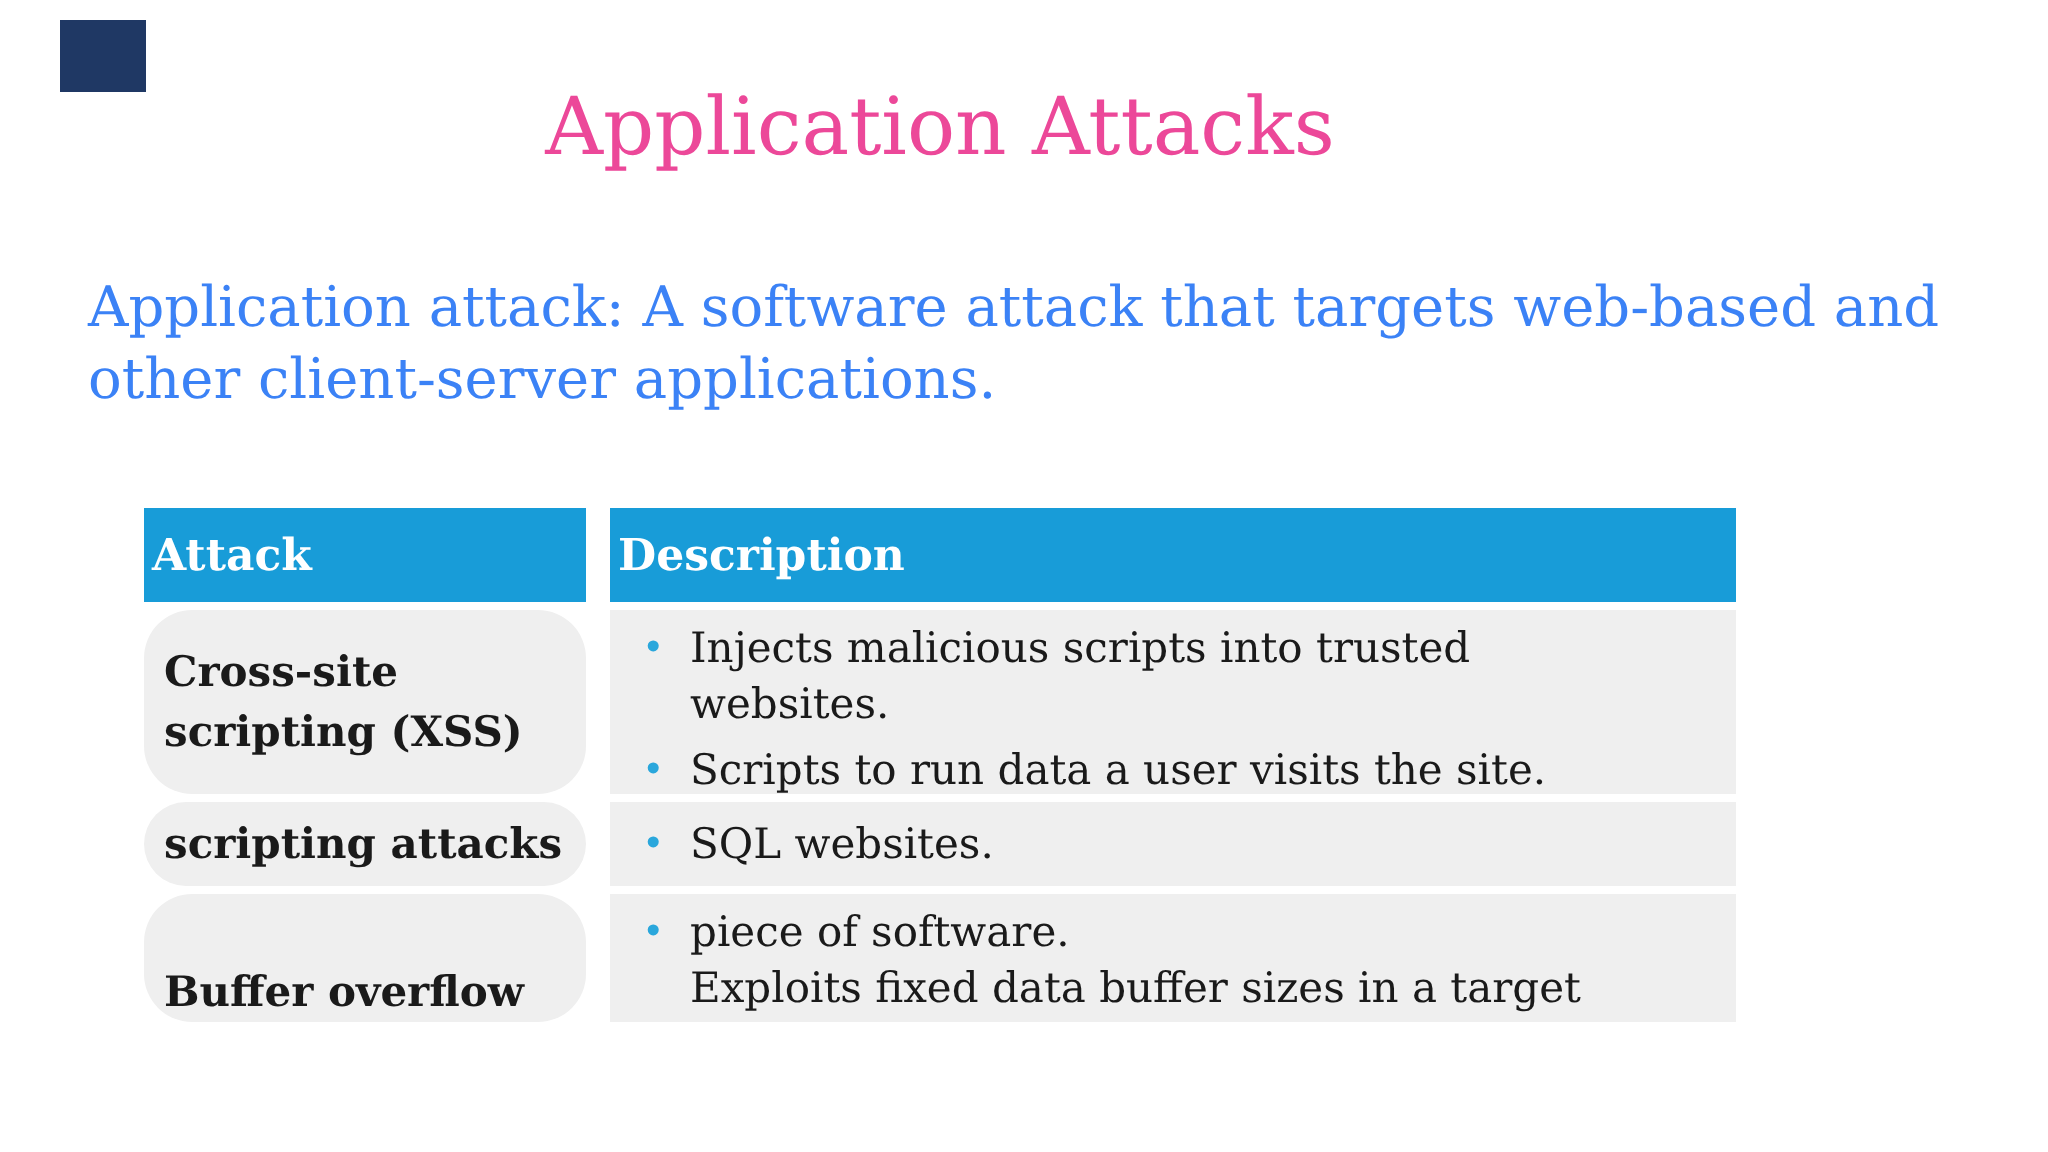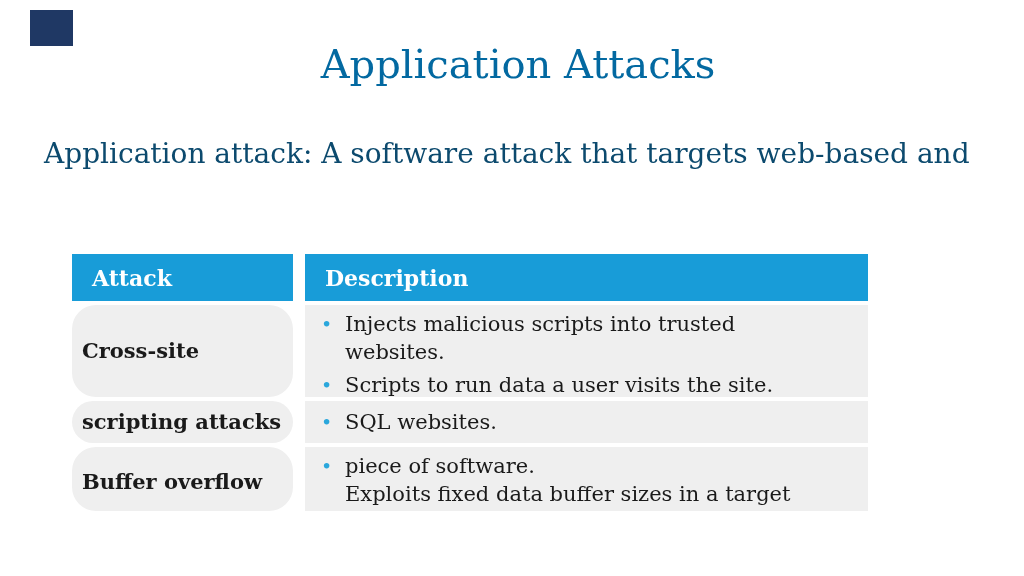--- a/index.html
+++ b/index.html
@@ -16,30 +16,29 @@
     width: 43px; height: 36px;
     background: #1F3864;
   }
   .page-title {
     position: absolute;
     left: 0; top: 40px;
     width: 940px;
     text-align: center;
     font-size: 40px;
     line-height: 48px;
-    color: #0369a1;
+    color: #ec4899;
     white-space: nowrap;
-    margin-left: 48px;
   }
   .intro {
     position: absolute;
     left: 44px; top: 136px;
     font-size: 28px;
     line-height: 36px;
-    color: #0c4a6e;
+    color: #3b82f6;
   }
   .intro-line { white-space: nowrap; }
 
   .attack-table {
     position: absolute;
     left: 72px; top: 254px;
     width: 796px;
     display: grid;
     grid-template-columns: 221px 563px;
     grid-template-rows: 47px 92px 42px 64px;
@@ -48,33 +47,33 @@
     font-size: 21px;
     color: #1a1a1a;
   }
   .th {
     background: #189CD8;
     color: #FFFFFF;
     font-weight: bold;
     font-size: 22px;
     display: flex;
     align-items: center;
-    padding-left: 20px;
+    padding-left: 4px;
   }
   .cell { background: #EFEFEF; }
   .attack-cell {
     font-weight: bold;
     padding-left: 10px;
     line-height: 30px;
     display: flex;
     flex-direction: column;
     justify-content: center;
     border-radius: 24px;
   }
-  .attack-cell.top-align { justify-content: center; padding-top: 6px; }
+  .attack-cell.top-align { justify-content: flex-end; padding-top: 6px; }
   .attack-line { white-space: nowrap; }
 
   .desc-cell {
     display: flex;
     flex-direction: column;
     justify-content: flex-start;
     padding-top: 5px;
     row-gap: 5px;
     line-height: 28px;
   }
@@ -93,29 +92,31 @@
 <body>
 
 <div class="slide">
 
   <div class="accent-square"></div>
 
   <div class="page-title">Application Attacks</div>
 
   <div class="intro">
     <div class="intro-line">Application attack: A software attack that targets web-based and</div>
+    <div class="intro-line">other client-server applications.</div>
   </div>
 
   <div class="attack-table">
 
     <div class="th">Attack</div>
     <div class="th">Description</div>
 
     <div class="cell attack-cell">
       <div class="attack-line">Cross-site</div>
+      <div class="attack-line">scripting (XSS)</div>
     </div>
     <div class="cell desc-cell">
       <div class="bullet-item">
         <span class="bullet">•</span>
         <div class="bullet-lines">
           <div class="bullet-line">Injects malicious scripts into trusted</div>
           <div class="bullet-line">websites.</div>
         </div>
       </div>
       <div class="bullet-item">

